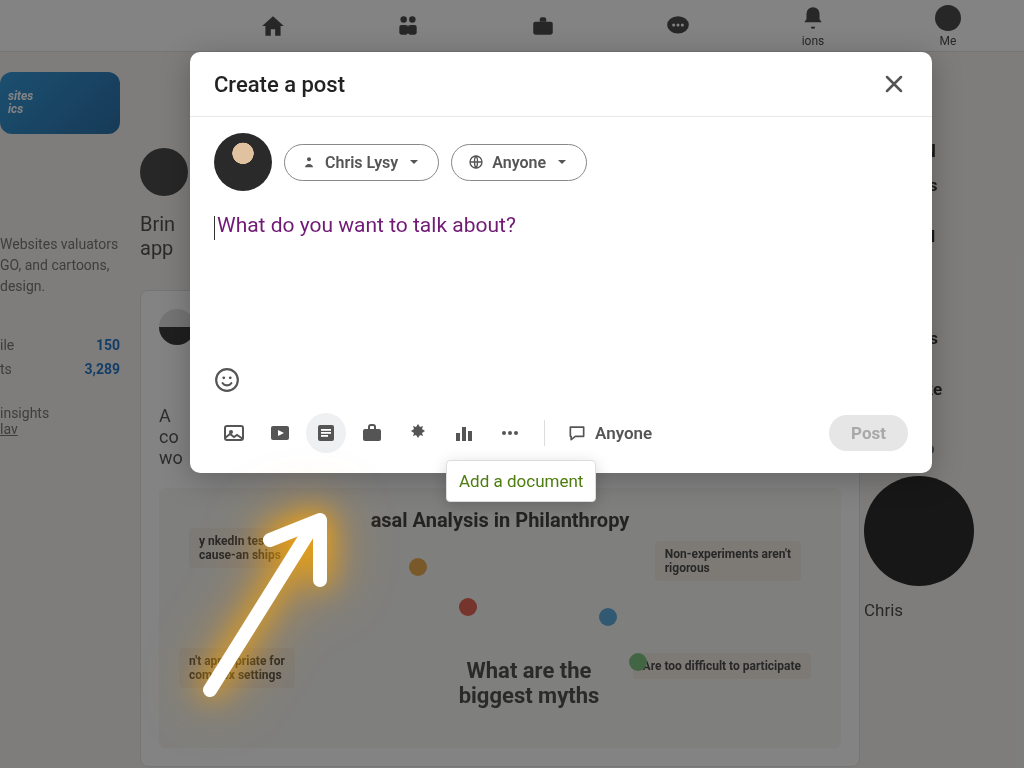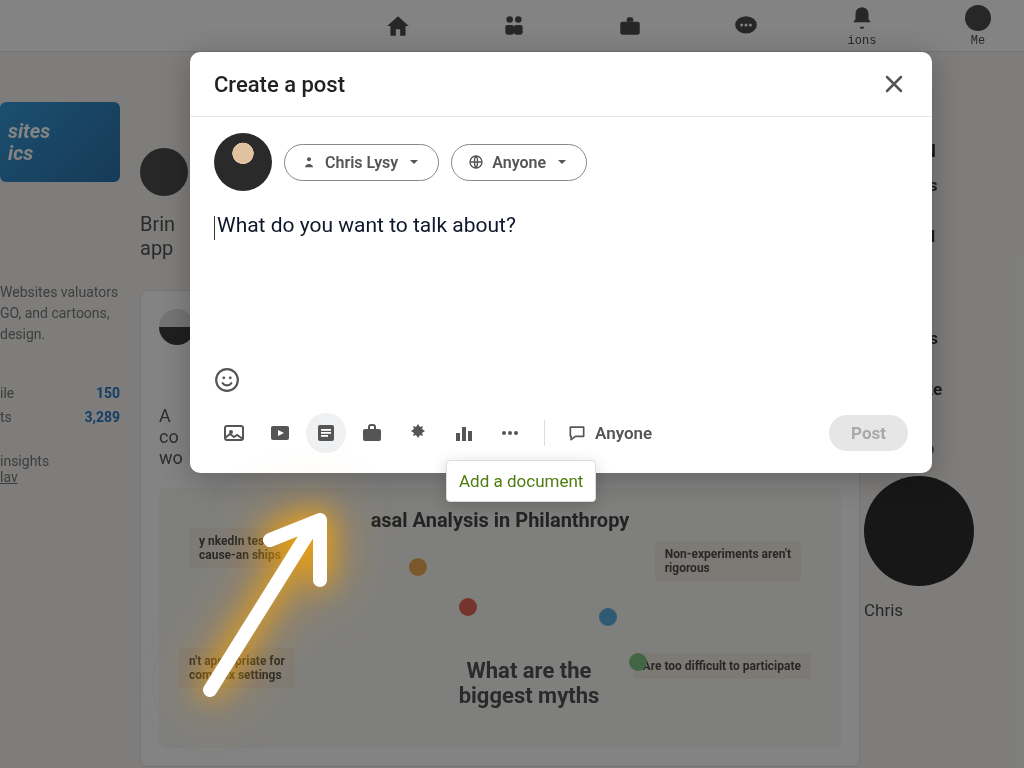--- a/index.html
+++ b/index.html
@@ -1,26 +1,26 @@
 <!DOCTYPE html>
 <html><head>
 <meta charset="utf-8">
 <style>
 html,body{margin:0;padding:0;width:1024px;height:768px;overflow:hidden;font-family:-apple-system,BlinkMacSystemFont,"Segoe UI",Roboto,sans-serif;background:#f3f2ef;}
 *{box-sizing:border-box;}
 
 
-.nav{position:absolute;top:0;left:0;right:0;height:52px;background:#fff;border-bottom:1px solid #e0e0e0;display:flex;align-items:center;justify-content:flex-end;padding-right:6px;gap:36px;font-family:Liberation Mono, monospace;}
+.nav{position:absolute;top:0;left:0;right:0;height:52px;background:#fff;border-bottom:1px solid #e0e0e0;display:flex;align-items:center;justify-content:flex-end;padding-right:36px;gap:55px;}
 .nav .ico{width:28px;height:28px;color:#333;display:flex;align-items:center;justify-content:center;}
 .nav .lbl{font-size:12px;color:#333;margin-top:2px;}
 .nav-item{display:flex;flex-direction:column;align-items:center;width:80px;cursor:pointer;}
 
 
 .left{position:absolute;left:0;top:52px;width:120px;}
-.promo{background:linear-gradient(135deg,#1b8bd4,#0f5f9e);color:#fff;font-weight:700;padding:18px 8px;border-radius:6px;margin-top:50px;font-size:20px;line-height:1.1;}
+.promo{background:linear-gradient(135deg,#1b8bd4,#0f5f9e);color:#fff;font-weight:700;padding:18px 8px;border-radius:12px;margin-top:20px;font-size:12px;line-height:1.1;}
 .promo span{font-style:italic;}
 .bio{margin-top:100px;color:#666;font-size:14px;line-height:1.5;}
 .stats{margin-top:40px;font-size:14px;}
 .stats-row{display:flex;justify-content:space-between;color:#666;margin:8px 0;gap:47px;}
 .stats-row b{color:#0a66c2;font-weight:700;}
 .insights{margin-top:28px;color:#666;font-size:14px;}
 
 
 .center{position:absolute;left:140px;top:148px;width:720px;}
 .card{background:#fff;border-radius:8px;border:1px solid #e0e0e0;padding:18px;}
@@ -51,21 +51,21 @@
 .modal{position:absolute;left:190px;top:52px;width:742px;background:#fff;border-radius:10px;box-shadow:0 6px 30px rgba(0,0,0,.25);}
 .mhdr{display:flex;align-items:center;justify-content:space-between;padding:18px 24px;border-bottom:1px solid #e8e8e8;}
 .mhdr h2{margin:0;font-size:22px;font-weight:500;color:#222;}
 .mclose{width:28px;height:28px;color:#555;cursor:pointer;display:flex;align-items:center;justify-content:center;}
 .mbody{padding:16px 24px 10px;}
 .whorow{display:flex;align-items:center;gap:12px;}
 .mav{width:58px;height:58px;border-radius:50%;background:#222;background:radial-gradient(circle at 50% 35%,#e0c2a0 0 22%,#2a2a2a 23% 100%);}
 .pill{border:1px solid #888;border-radius:20px;padding:8px 16px;display:flex;align-items:center;gap:8px;font-size:16px;font-weight:600;color:#555;cursor:pointer;}
 .pill svg{width:16px;height:16px;}
 .ta{margin-top:22px;min-height:150px;}
-.ta-ph{font-size:21px;color:#0f172a;}
+.ta-ph{font-size:21px;color:#701a75;}
 .cursor{display:inline-block;width:1px;height:24px;background:#333;vertical-align:middle;margin-right:2px;}
 .emoji{margin-top:4px;width:26px;height:26px;color:#555;}
 .tooltip{position:absolute;left:256px;top:408px;background:#fff;border:1px solid #ddd;border-radius:4px;box-shadow:0 4px 16px rgba(0,0,0,.18);padding:10px 12px;font-size:17px;color:#4d7c0f;}
 .mfoot{display:flex;align-items:center;padding:10px 24px 20px;gap:6px;}
 .ficon{width:40px;height:40px;border-radius:50%;display:flex;align-items:center;justify-content:center;color:#555;cursor:pointer;}
 .ficon.active{background:#eef0f2;}
 .fsep{width:1px;height:26px;background:#ddd;margin:0 8px;}
 .anyonebtn{display:flex;align-items:center;gap:8px;font-size:17px;font-weight:600;color:#555;cursor:pointer;padding:4px 8px;}
 .postbtn{margin-left:auto;background:#e6e6e6;color:#a8a8a8;font-weight:700;font-size:17px;border-radius:20px;padding:8px 22px;cursor:default;}
 

